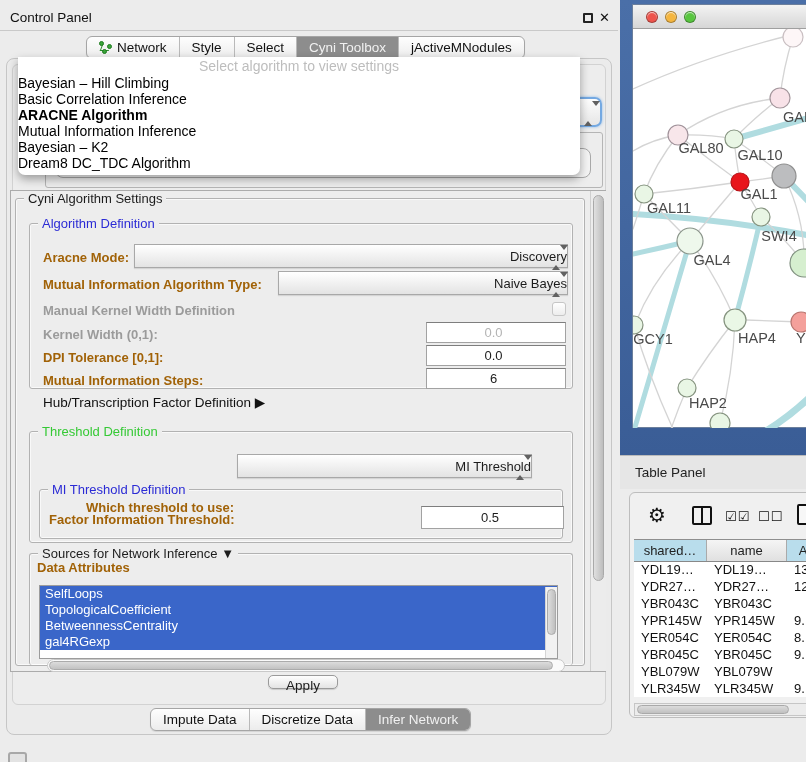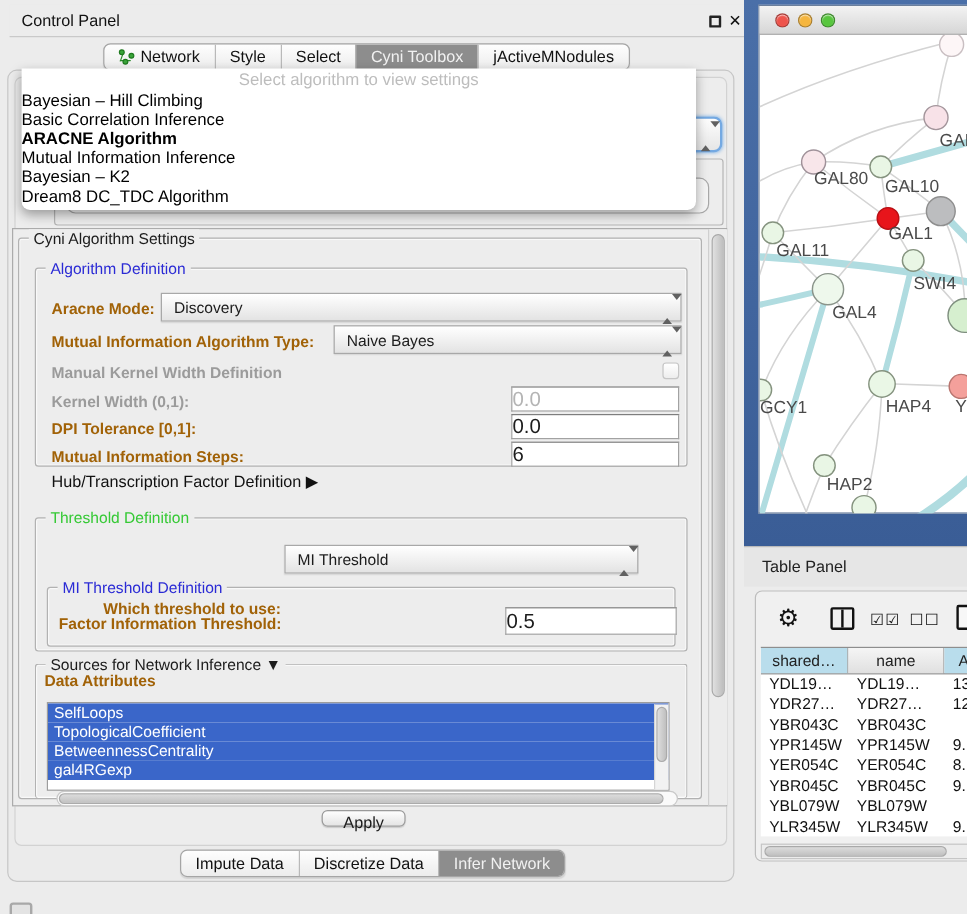--- a/index.html
+++ b/index.html
@@ -1,21 +1,21 @@
 <!DOCTYPE html>
 <html><head>
 <meta charset="utf-8">
 <style>
   html,body{margin:0;padding:0;background:#ececec;}
   *{box-sizing:border-box;font-family:"Liberation Sans","DejaVu Sans",sans-serif;}
   .screen{position:relative;width:806px;height:762px;overflow:hidden;background:#ececec;font-size:13px;color:#1c1c1c;}
   .layer{position:absolute;inset:0;}
 
   
-  .cp-titlebar{position:absolute;left:8px;top:4px;width:618px;height:27px;border-bottom:1px solid #c9c9c9;background:#ececec;}
+  .cp-titlebar{position:absolute;left:0;top:4px;width:618px;height:27px;border-bottom:1px solid #c9c9c9;background:#ececec;}
   .cp-title{position:absolute;left:10px;top:6px;font-size:13.5px;color:#111;}
   .float-ico{position:absolute;left:583px;top:9px;width:10px;height:10px;border:2px solid #222;border-radius:1px;}
   .close-ico{position:absolute;left:599px;top:6px;font-size:13px;font-weight:bold;color:#111;}
 
   .seg-bar{position:absolute;display:flex;height:23px;border:1px solid #a5a5a5;border-radius:6px;overflow:hidden;background:linear-gradient(#fefefe,#ececec);box-shadow:0 1px 1px rgba(0,0,0,.1);}
   .seg{display:flex;align-items:center;gap:5px;padding:0 12px;border-left:1px solid #b9b9b9;font-size:13.5px;color:#111;white-space:nowrap;}
   .seg:first-child{border-left:none;}
   .seg.sel{background:#8d8d8d;color:#f1f1f1;}
   .net-ico{display:inline-block;width:13px;height:13px;position:relative;}
   .net-ico i{position:absolute;width:5px;height:5px;border-radius:50%;background:#3aa53a;border:1px solid #1f7a1f;}
@@ -36,27 +36,27 @@
   
   .spane{position:absolute;left:10px;top:190px;width:596px;height:482px;border:1px solid #ababab;background:#ededed;z-index:4;}
   .grp{position:absolute;border:1px solid #b2b2b2;border-radius:3px;box-shadow:inset 0 0 0 1px rgba(255,255,255,.65);}
   .gtitle{position:absolute;top:-8px;left:8px;background:#ededed;padding:0 4px;font-size:13px;white-space:nowrap;}
   .gtitle.blue{color:#2b2bd5;}
   .gtitle.green{color:#35c935;}
   .lbl{position:absolute;font-weight:bold;font-size:13px;color:#a16207;white-space:nowrap;}
   .lbl.dis{color:#9b9b9b;}
   .plain{position:absolute;font-size:13.5px;color:#111;white-space:nowrap;}
 
-  .combo{position:absolute;height:24px;border:1px solid #a8a8a8;border-radius:0;background:linear-gradient(#ffffff,#e3e3e3);display:flex;align-items:center;padding-left:10px;font-size:13px;box-shadow:0 1px 1px rgba(0,0,0,.1);}
+  .combo{position:absolute;height:24px;border:1px solid #a8a8a8;border-radius:0;background:linear-gradient(#ffffff,#e3e3e3);display:flex;align-items:center;padding-left:10px;font-size:13px;box-shadow:0 1px 1px rgba(0,0,0,.1);justify-content:flex-end;}
   .arrows{position:absolute;width:9px;}
   .tri-up{width:0;height:0;border-left:4px solid transparent;border-right:4px solid transparent;border-bottom:5px solid #616161;margin-bottom:2px;}
   .tri-dn{width:0;height:0;border-left:4px solid transparent;border-right:4px solid transparent;border-top:5px solid #616161;}
   .combo .arrows{right:6px;top:5px;}
 
-  .fld{position:absolute;background:#fff;border:1px solid #a2a2a2;border-top-color:#7e7e7e;display:flex;align-items:center;justify-content:flex-start;padding-right:5px;font-size:17px;}
+  .fld{position:absolute;background:#fff;border:1px solid #a2a2a2;border-top-color:#7e7e7e;display:flex;align-items:center;justify-content:center;padding-right:5px;font-size:13px;}
   .fld.dis span{color:#b4b4b4;}
   .cbx{position:absolute;width:14px;height:14px;border:1px solid #c6c6c6;border-radius:3px;background:linear-gradient(#ffffff,#ededed);}
 
   .attrs{position:absolute;left:38px;top:584px;width:519px;height:74px;background:#fff;border:1px solid #9c9c9c;overflow:hidden;}
   .attr{height:16px;line-height:16px;padding-left:5px;font-size:13px;background:#3a66c9;color:#fff;white-space:nowrap;}
   .attrs-sb{position:absolute;right:1px;top:1px;width:12px;height:71px;background:#f2f2f2;border-left:1px solid #d5d5d5;}
   .attrs-sb i{display:block;margin:2px 1px;height:46px;border:1px solid #aaa;border-radius:6px;background:linear-gradient(90deg,#dedede,#bfbfbf);}
 
   .hsb{position:absolute;left:46px;top:658px;width:518px;height:13px;background:#fafafa;border:1px solid #c9c9c9;border-radius:7px;}
   .hsb i{display:block;margin:1px;height:9px;width:504px;border:1px solid #ababab;border-radius:5px;background:linear-gradient(#dcdcdc,#c2c2c2);}

